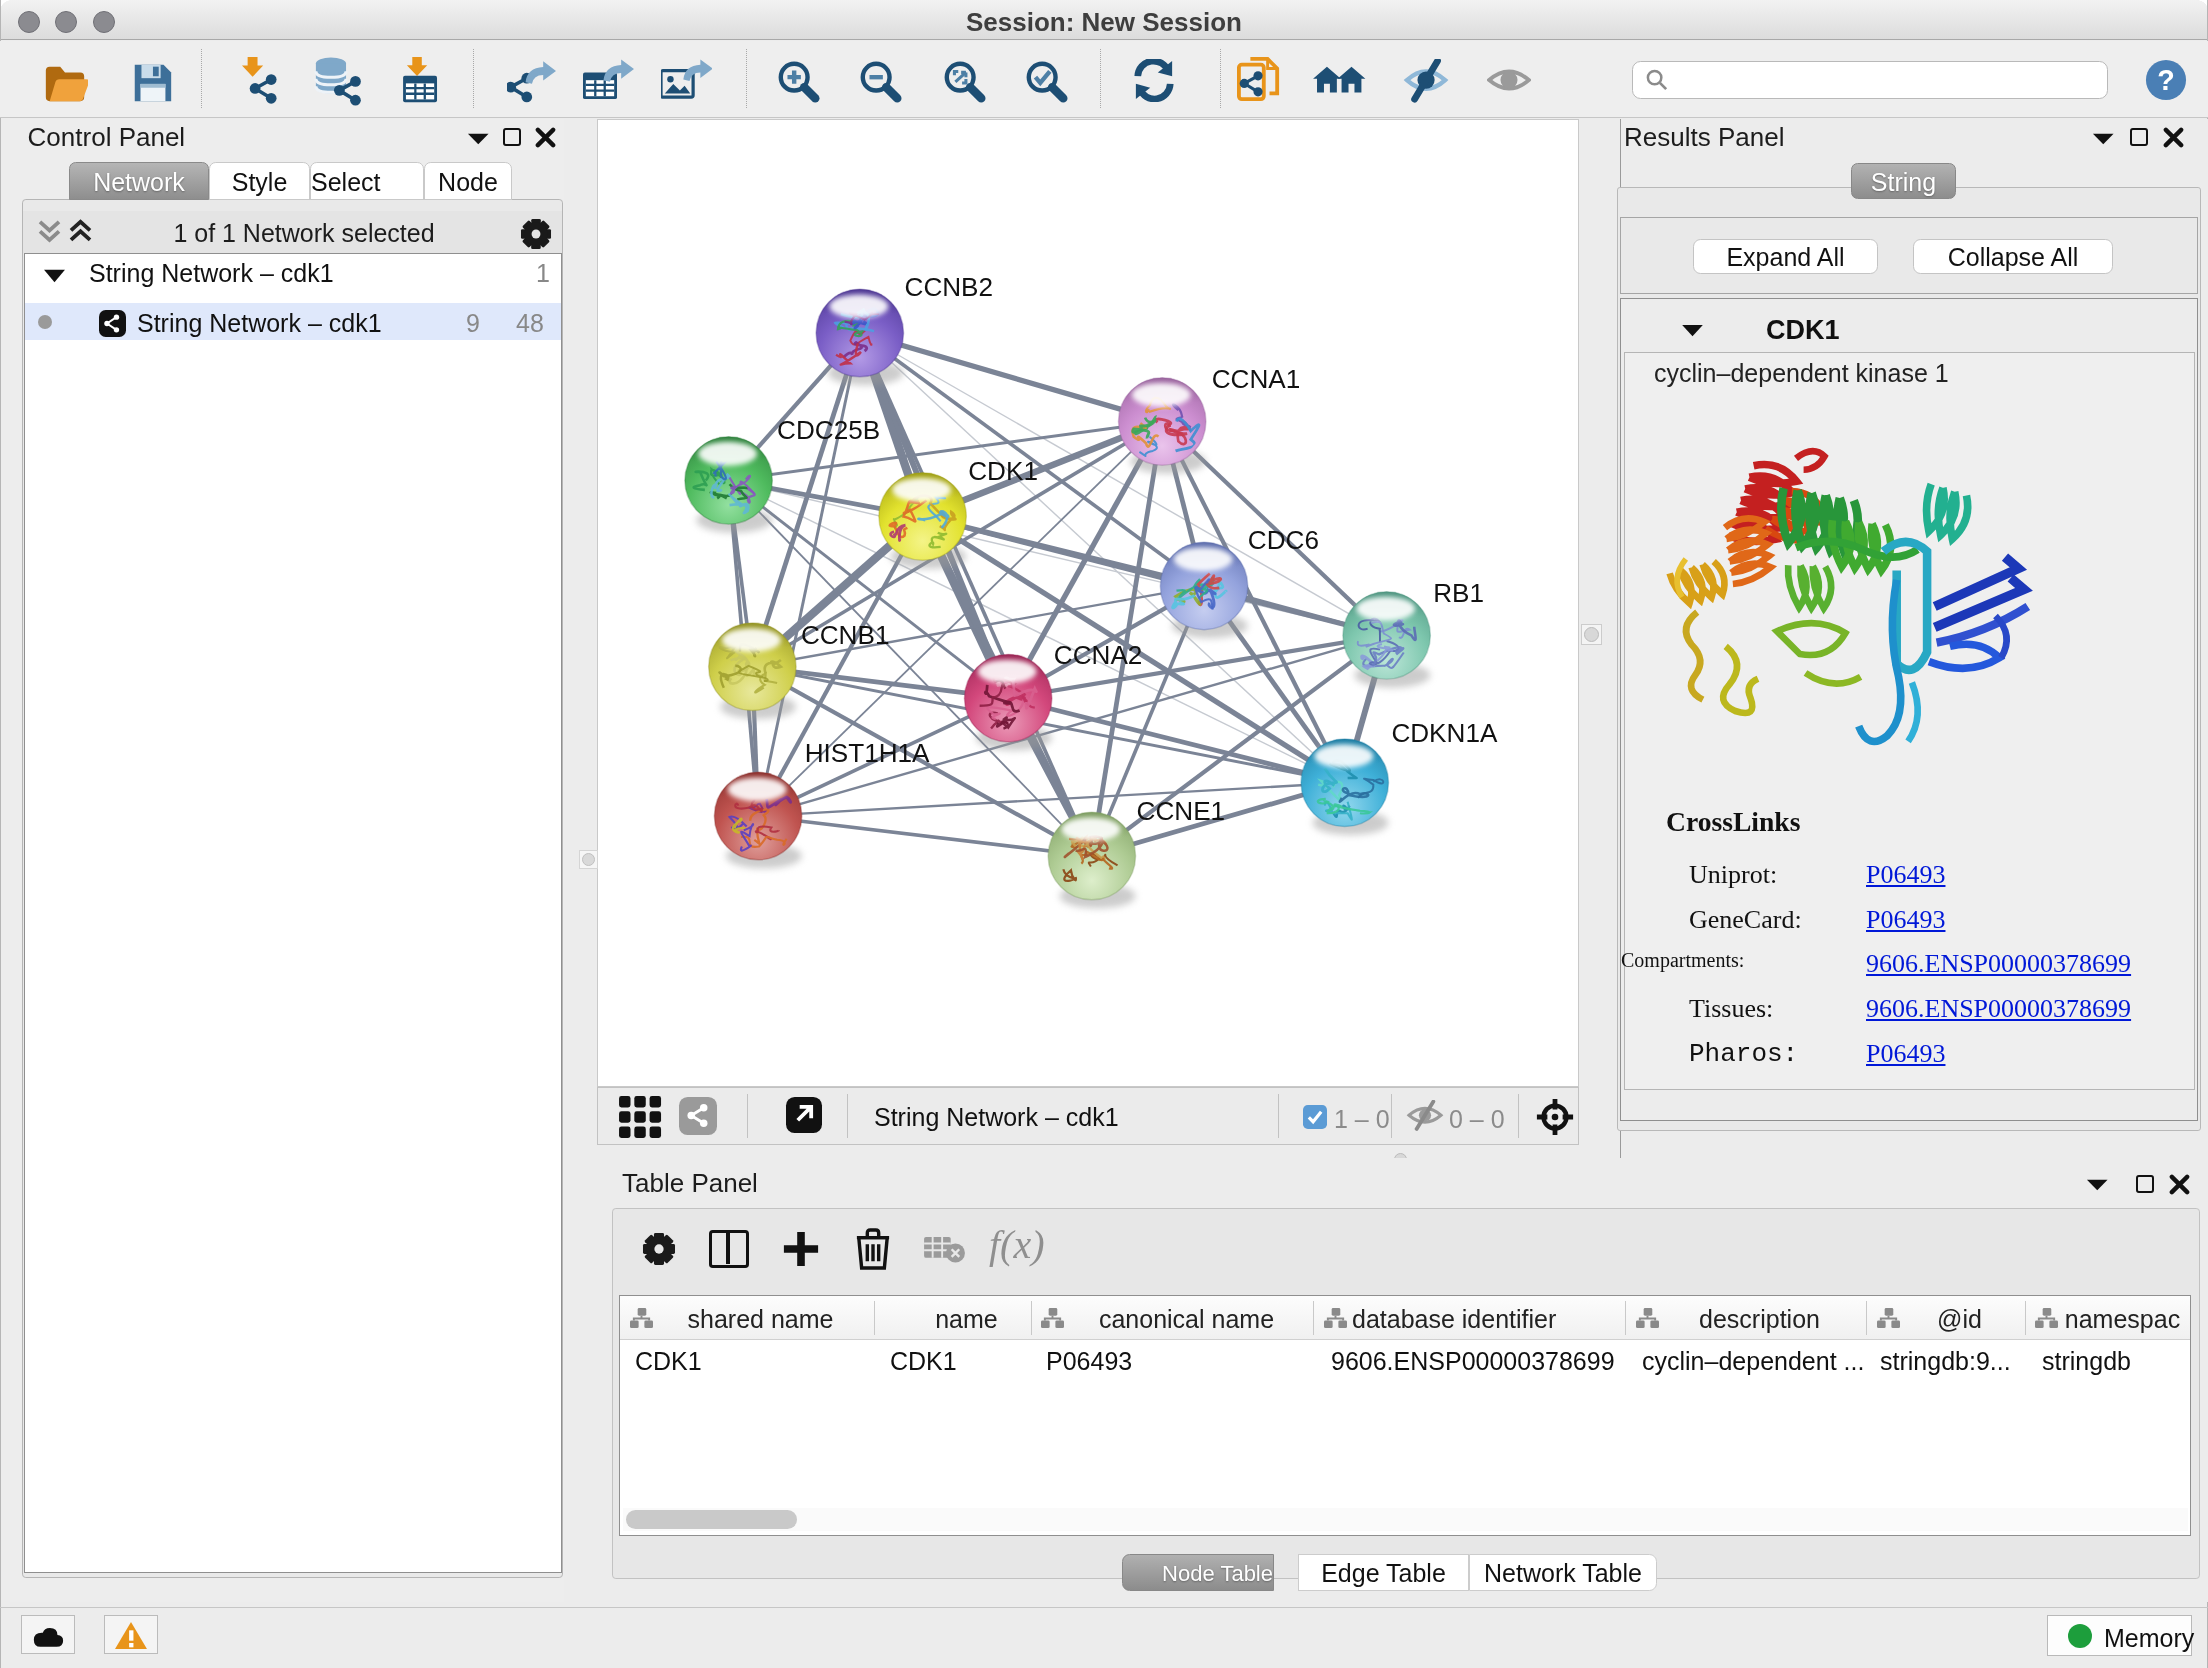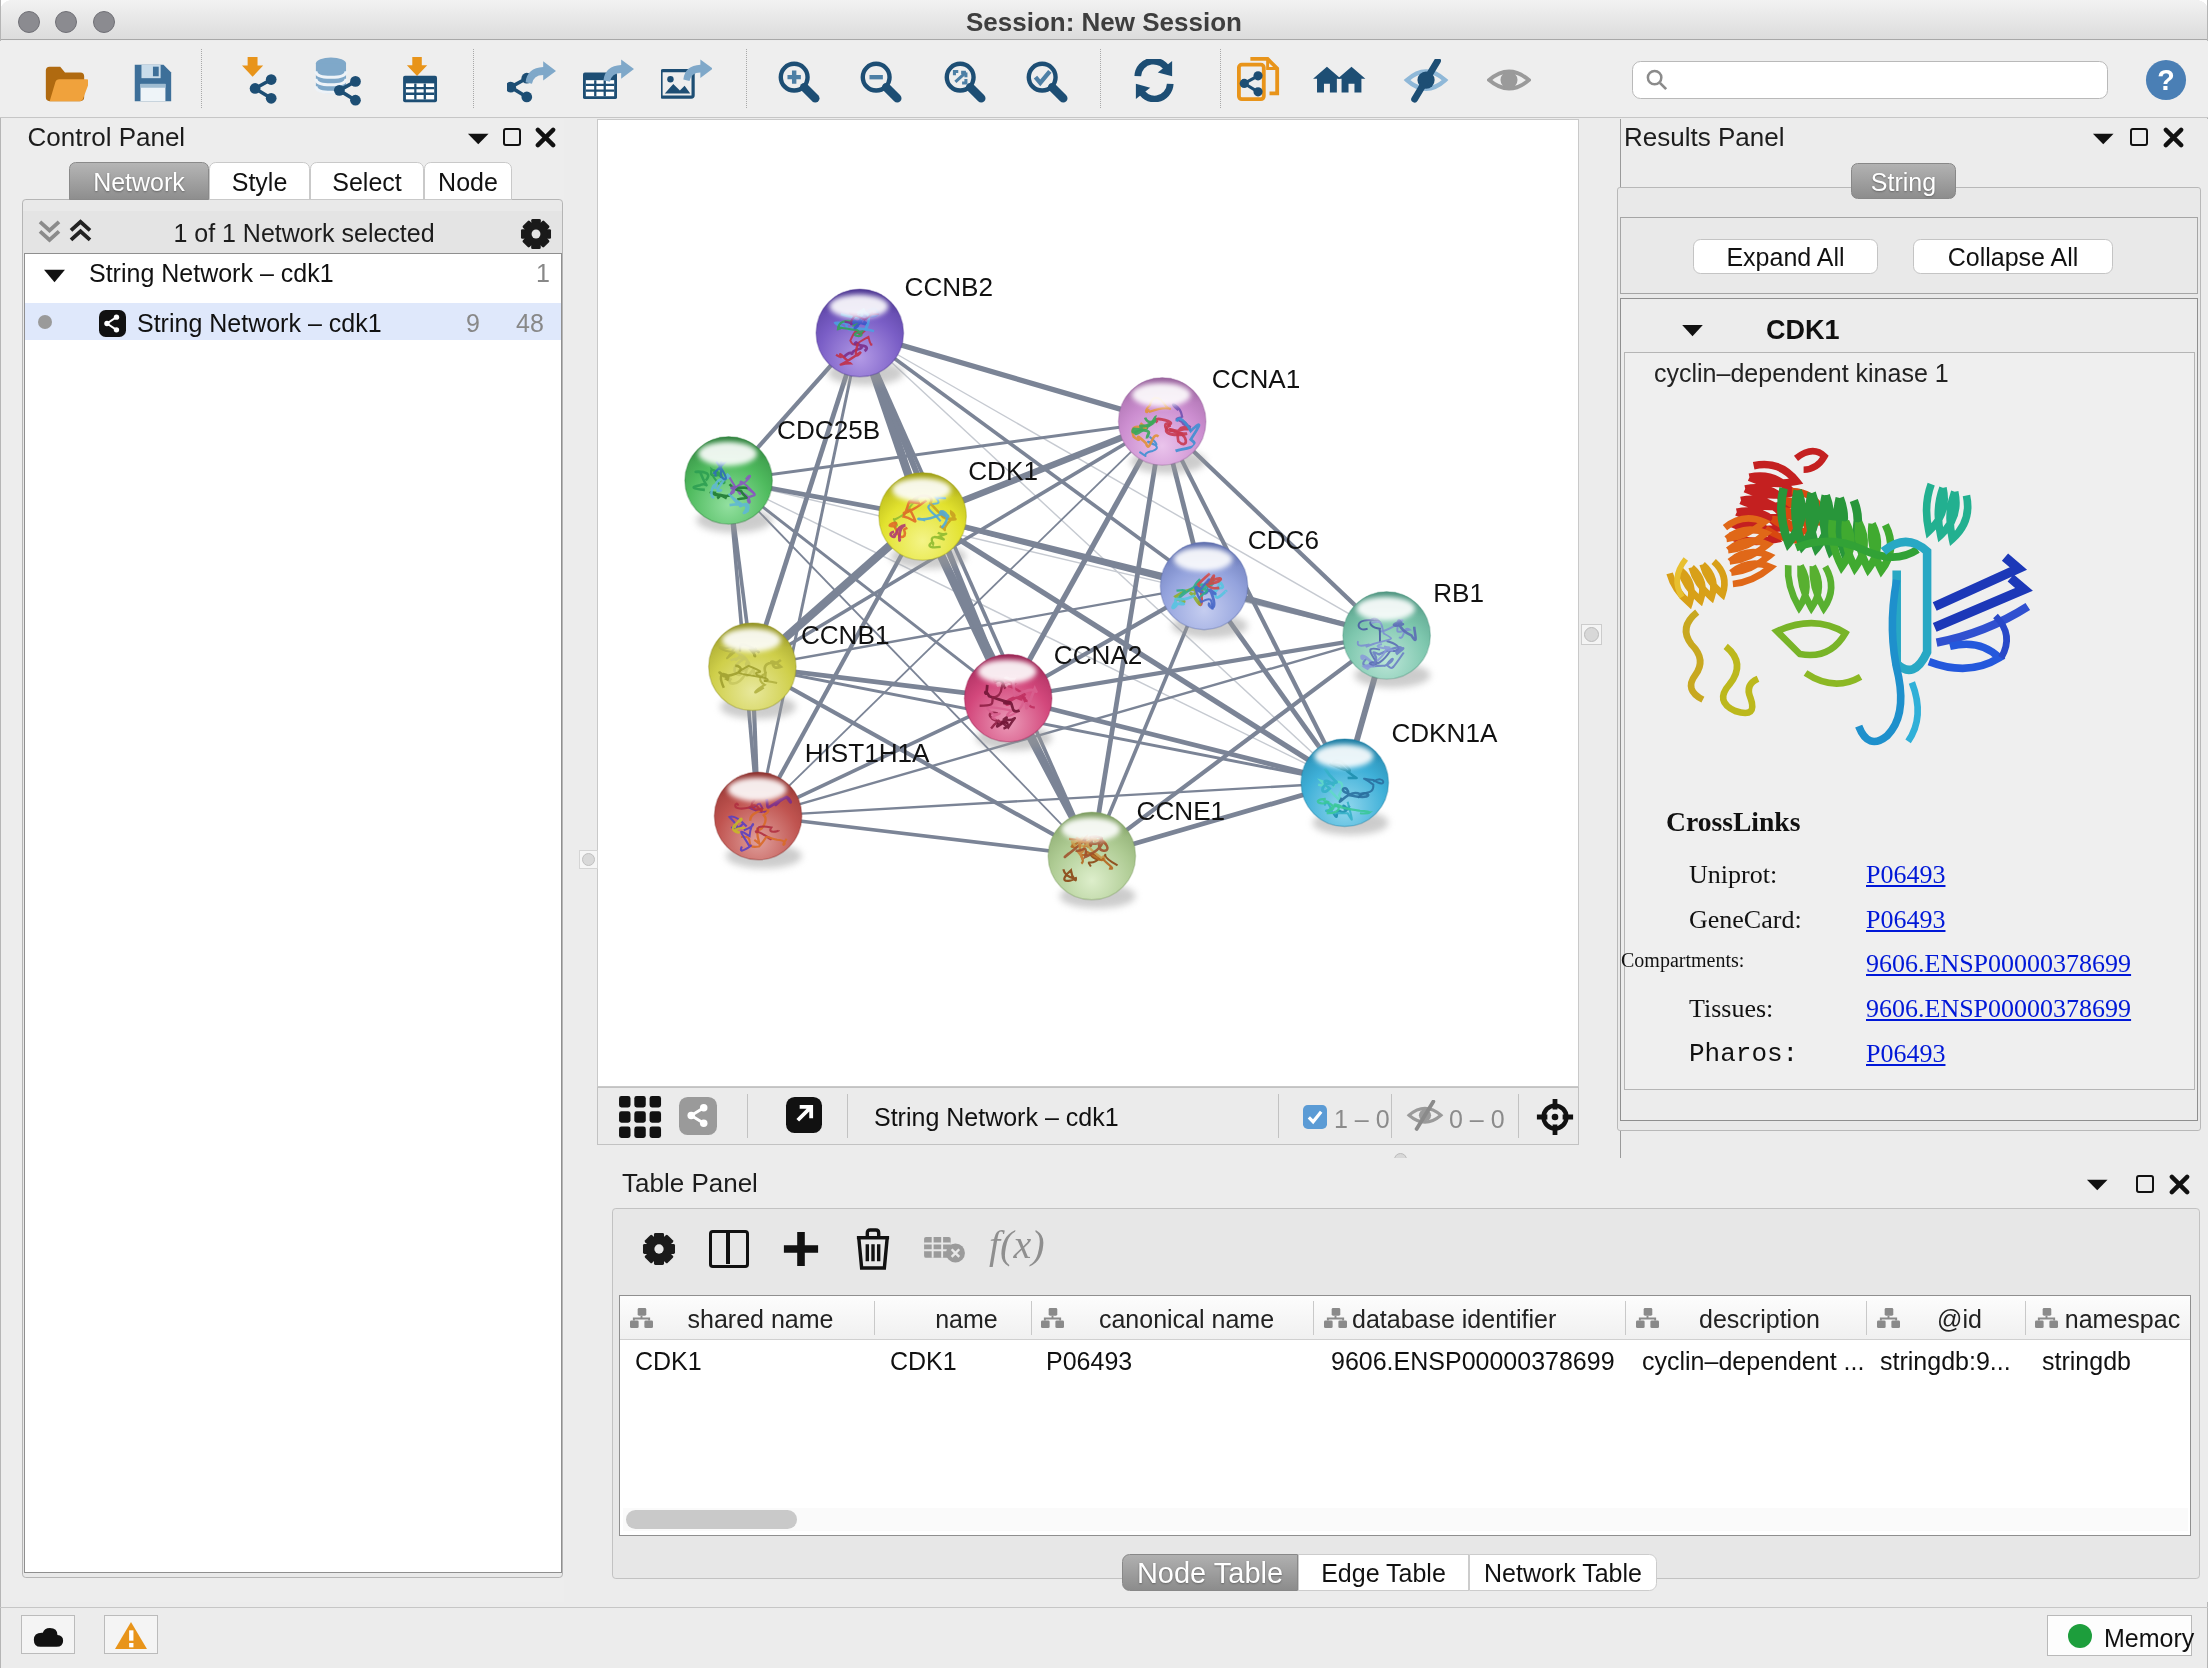--- a/index.html
+++ b/index.html
@@ -166,21 +166,21 @@
 <svg class="abs" style="left:464px;top:131px" width="28.5" height="15" viewBox="0 0 30 16">
     <path d="M4 3 L26 3 L15 14 Z" fill="#111"></path>
   </svg>
 <div class="abs" style="left:503px;top:128px;width:18px;height:18px;border:2.9px solid #111;border-radius:2.9px"></div>
 <svg class="abs" style="left:535px;top:127px" width="21" height="21" viewBox="0 0 22 22">
     <path d="M3 3 L19 19 M19 3 L3 19" stroke="#111" stroke-width="4.6" stroke-linecap="round"></path>
   </svg>
 <div class="abs" style="left:22px;top:199px;width:541px;height:1379px;border:1px solid #b5b5b5;border-radius:3.8px;background:#e9e9e9"></div>
 <div class="abs" style="left:69px;top:162px;width:140px;height:38px;background:linear-gradient(#b5b5b5,#8e8e8e);border:1px solid #8a8a8a;border-radius:6.7px 6.7px 0 0;color:#fff;font-size:25px;text-align:center;line-height:38px;text-shadow:0 1px 1.9px #666">Network</div>
 <div class="abs" style="left:209px;top:162px;width:101px;height:38px;background:#fff;border:1px solid #c9c9c9;border-radius:6.7px 6.7px 0 0;color:#111;font-size:25px;text-align:center;line-height:38px">Style</div>
-<div class="abs" style="left:310px;top:162px;width:114px;height:38px;background:#fff;border:1px solid #c9c9c9;border-radius:6.7px 6.7px 0 0;color:#111;font-size:25px;text-align:center;line-height:38px">Select</div>
+<div class="abs" style="left:310px;top:162px;width:114px;height:38px;background:#fff;border:1px solid #c9c9c9;border-radius:6.7px 6.7px 0 0;color:#111;font-size:25px;text-align:left;line-height:38px">Select</div>
 <div class="abs" style="left:424px;top:162px;width:88px;height:38px;background:#fff;border:1px solid #c9c9c9;border-radius:6.7px 6.7px 0 0;color:#111;font-size:25px;text-align:center;line-height:38px">Node</div>
 <div class="abs" style="left:23px;top:211px;width:539px;height:42px;background:#e4e4e4"></div>
 <svg class="abs" style="left:36px;top:218px" width="27" height="28.5" viewBox="0 0 28 30">
     <path d="M4 4 L14 13 L24 4 M4 14 L14 23 L24 14" fill="none" stroke="#8b8b8b" stroke-width="4"></path>
   </svg>
 <svg class="abs" style="left:67px;top:218px" width="27" height="28.5" viewBox="0 0 28 30">
     <path d="M4 13 L14 4 L24 13 M4 23 L14 14 L24 23" fill="none" stroke="#222" stroke-width="4"></path>
   </svg>
 <div class="abs" style="left:114px;top:219px;width:380px;text-align:center;font-size:25px;color:#1c1c1c">1 of 1 Network selected</div>
 <svg class="abs" style="left:519px;top:217px" width="34" height="34" viewBox="0 0 36 36">
@@ -827,21 +827,21 @@
 <div class="abs" style="left:2063px;top:1305px;width:119px;text-align:center;font-size:25px;color:#222">namespac</div>
 <div class="abs" style="left:635px;top:1347px;font-size:25px;color:#111">CDK1</div>
 <div class="abs" style="left:890px;top:1347px;font-size:25px;color:#111">CDK1</div>
 <div class="abs" style="left:1046px;top:1347px;font-size:25px;color:#111">P06493</div>
 <div class="abs" style="left:1331px;top:1347px;font-size:25px;color:#111">9606.ENSP00000378699</div>
 <div class="abs" style="left:1642px;top:1347px;font-size:25px;color:#111">cyclin–dependent ...</div>
 <div class="abs" style="left:1880px;top:1347px;font-size:25px;color:#111">stringdb:9...</div>
 <div class="abs" style="left:2042px;top:1347px;font-size:25px;color:#111">stringdb</div>
 <div class="abs" style="left:623px;top:1508px;width:1565px;height:23px;background:#fafafa"></div>
 <div class="abs" style="left:626px;top:1510px;width:171px;height:19px;background:#c9c9c9;border-radius:9.5px"></div>
-<div class="abs" style="left:1122px;top:1554px;width:176px;height:37px;background:linear-gradient(#b0b0b0,#8c8c8c);border:1px solid #888;border-radius:7.6px 0 0 7.6px;color:#fff;font-size:29px;text-align:center;line-height:37px;text-shadow:0 1px 1.9px #666">Node Table</div>
+<div class="abs" style="left:1122px;top:1554px;width:152px;height:37px;background:linear-gradient(#b0b0b0,#8c8c8c);border:1px solid #888;border-radius:7.6px 0 0 7.6px;color:#fff;font-size:22px;text-align:right;line-height:37px;text-shadow:0 1px 1.9px #666">Node Table</div>
 <div class="abs" style="left:1298px;top:1554px;width:171px;height:37px;background:#fff;border:1px solid #ccc;color:#111;font-size:25px;text-align:center;line-height:37px">Edge Table</div>
 <div class="abs" style="left:1469px;top:1554px;width:188px;height:37px;background:#fff;border:1px solid #ccc;border-radius:0 7.6px 7.6px 0;color:#111;font-size:25px;text-align:center;line-height:37px">Network Table</div>
 <div class="abs" style="left:0;top:1607px;width:2208px;height:0;border-top:1px solid #c6c6c6"></div>
 <div class="abs" style="left:21px;top:1615px;width:54px;height:39px;background:#f4f4f4;border:1px solid #bbb"></div>
 <svg class="abs" style="left:31px;top:1624px" width="34" height="24" viewBox="0 0 36 25">
     <path d="M10 24 L27 24 Q34 24 34 17.5 Q34 12 28 11.5 Q28 4 20 4 Q14 4 12.5 9 Q3 8.5 3 16.5 Q3 24 10 24 Z" fill="#111"></path>
   </svg>
 <div class="abs" style="left:104px;top:1615px;width:54px;height:39px;background:#f4f4f4;border:1px solid #bbb"></div>
 <svg class="abs" style="left:113px;top:1620px" width="36" height="31" viewBox="0 0 38 33">
     <path d="M19 2 L36 31 L2 31 Z" fill="#e8941a"></path>

